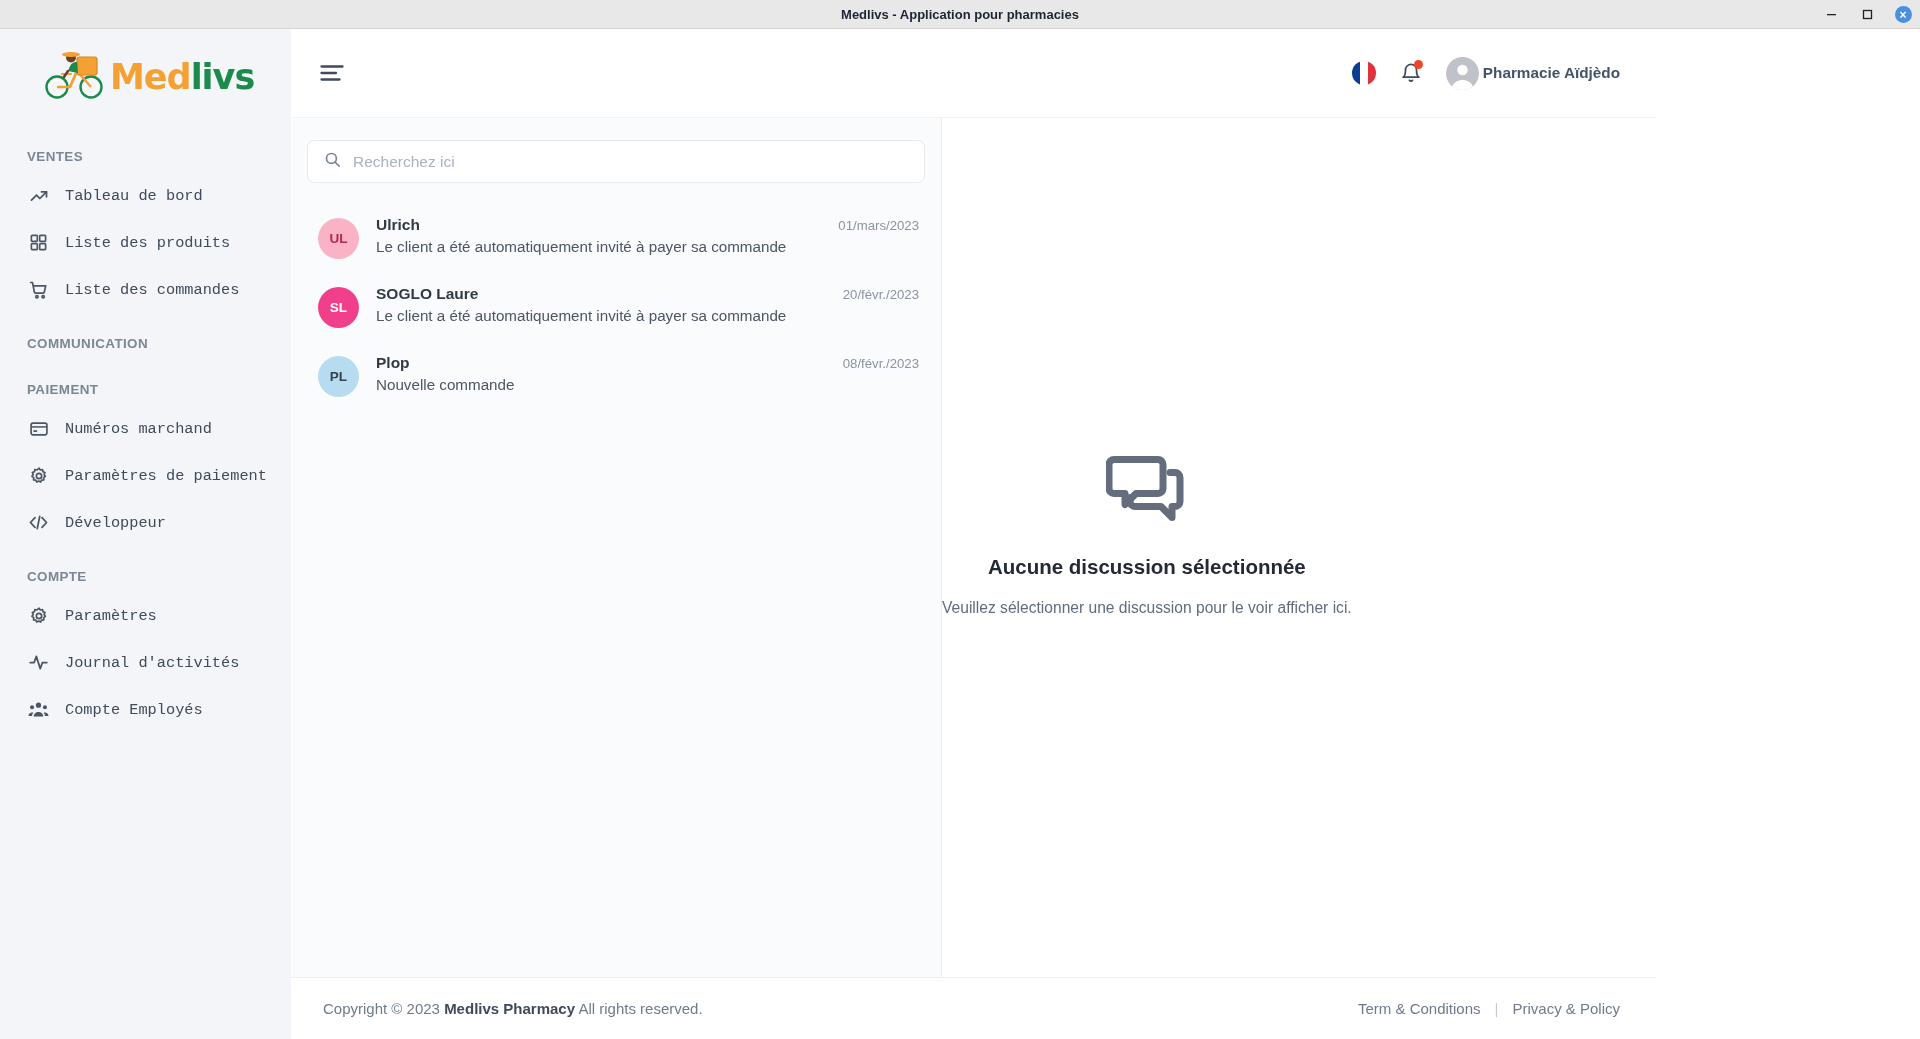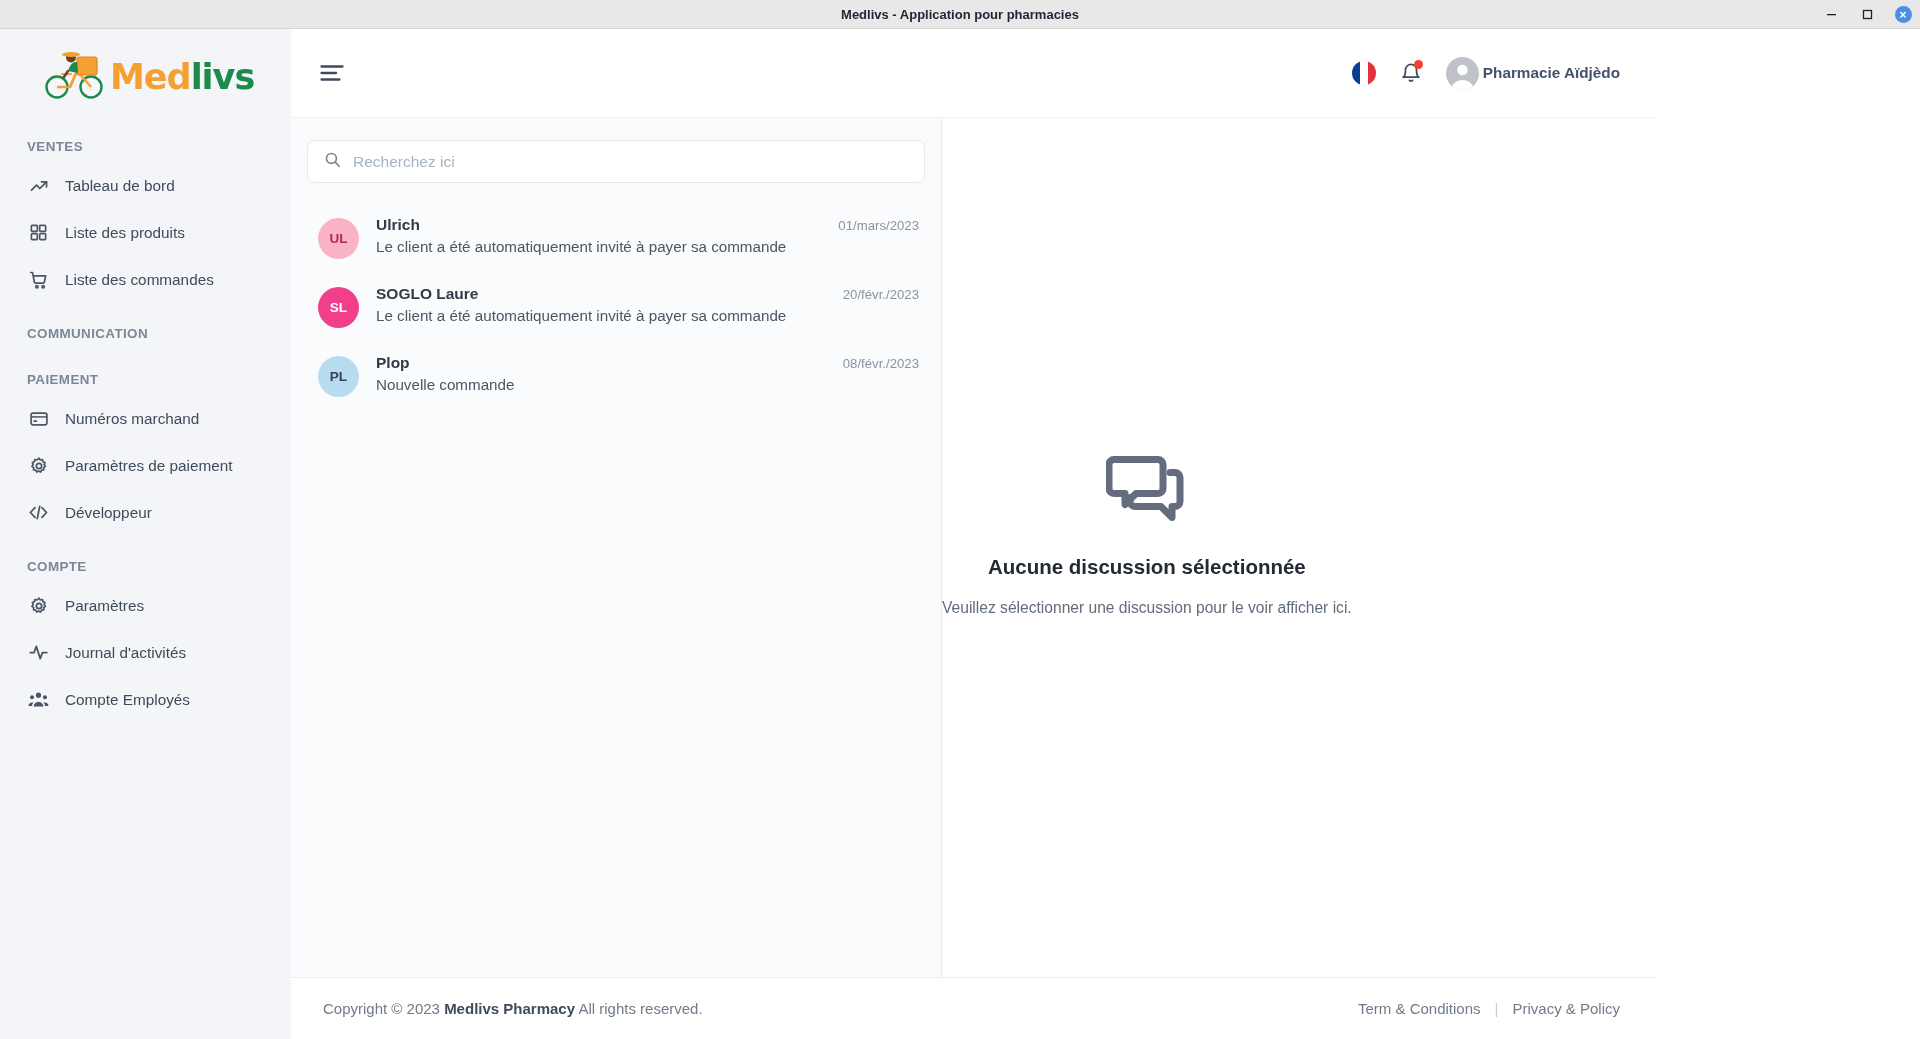--- a/index.html
+++ b/index.html
@@ -60,34 +60,34 @@
   #logo .c-med{ color:#f5a033; }
   #logo .c-livs{ color:#1b8a4b; }
 
   .nav-section{
     font-size:13.4px; font-weight:bold; color:#7c8795;
     letter-spacing:.4px;
     padding:0 0 0 27px;
     height:26px; display:flex; align-items:center;
     margin-top:20px;
   }
-  .nav-section.first{ margin-top:8px; }
+  .nav-section.first{ margin-top:18px; }
 
   .nav-item{
     height:41px; margin:0 20px 0 18px;
     display:flex; align-items:center; gap:16px;
     padding-left:10px;
     border-radius:7px;
     color:#3f4b5b; font-size:15.3px;
     cursor:pointer;
     margin-top:6px;
   }
   .nav-item .ico{ width:21px;height:21px;display:flex;align-items:center;justify-content:center;flex:0 0 21px;}
   .nav-item .ico svg{display:block;}
-  .nav-item .lbl{ white-space:nowrap; }
+  .nav-item .lbl{ white-space:nowrap;font-family:Liberation Mono, monospace; }
   .nav-item.active{ background:#dcdee2; font-weight:bold; color:#1b2330; }
 
   
   #main{
     flex:1; display:flex; flex-direction:column; min-width:0;
     background:#ffffff;
   }
   #topbar{
     height:89px; flex:0 0 89px;
     background:#ffffff;

